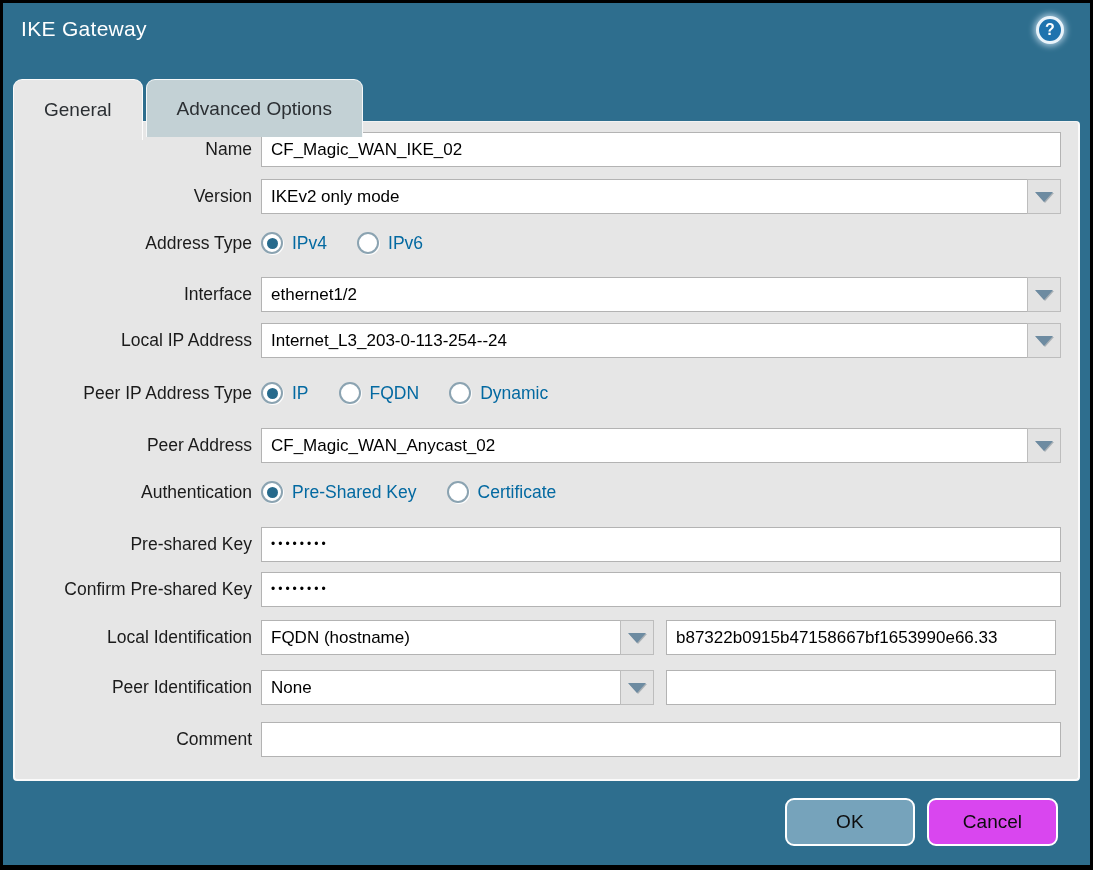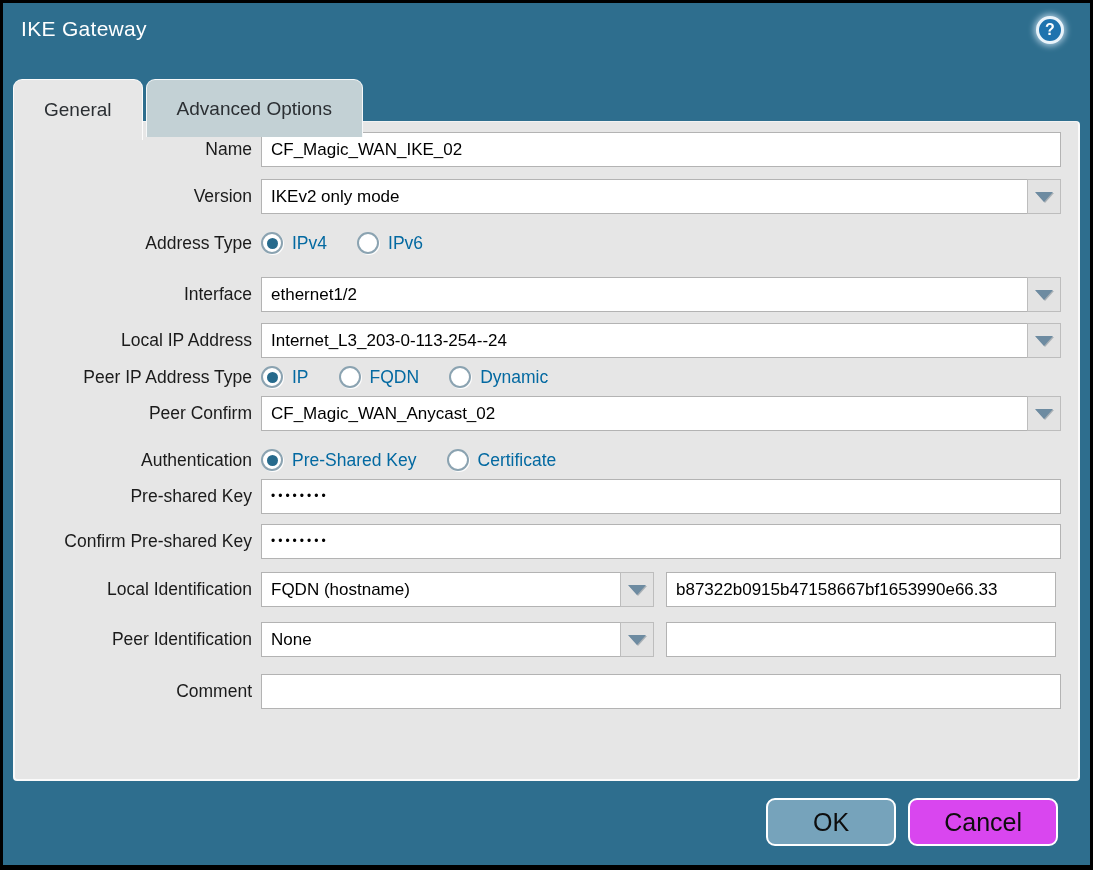--- a/index.html
+++ b/index.html
@@ -52,21 +52,21 @@
 
   .row { display:flex; align-items:center; }
   .row .label {
     width:245px; flex:0 0 245px;
     text-align:right; padding-right:9px;
     font-size:17.5px; color:#1b1b1b; white-space:nowrap;
   }
   .controls { display:flex; align-items:center; height:100%; }
 
   .mt10{margin-top:10px}.mt12{margin-top:12px}.mt14{margin-top:14px}
-  .mt19{margin-top:19px}.mt11{margin-top:11px}.mt20{margin-top:4px}
+  .mt19{margin-top:19px}.mt11{margin-top:11px}.mt20{margin-top:20px}
   .mt13{margin-top:13px}.mt15{margin-top:15px}.mt17{margin-top:17px}
   .h35{height:35px}.h30{height:30px}
 
   .text-input {
     height:35px; background:#fff;
     border:1px solid #b3b3b3;
     display:flex; align-items:center;
     padding:0 9px; font-size:17px; color:#000;
     white-space:nowrap; overflow:hidden; cursor:text;
   }
@@ -105,21 +105,21 @@
   .radio-label { font-size:17.5px; color:#0369a1; margin-left:9px; }
 
   
   .footer-buttons {
     position:absolute; right:32px; bottom:19px;
     display:flex; gap:12px;
   }
   .btn {
     height:48px; min-width:130px; padding:0 34px;
     border:2px solid #ffffff; border-radius:9px;
-    font-size:25px; color:#0d0d0d;
+    font-size:19px; color:#0d0d0d;
     display:flex; align-items:center; justify-content:center;
     cursor:pointer;
   }
   .btn-ok { background:#76a3bb; }
   .btn-cancel { background:#d946ef; }
 </style>
 </head>
 <body>
 
 <div class="frame">
@@ -213,21 +213,21 @@
           <span class="radio-label">FQDN</span>
         </div>
         <div class="radio-opt">
           <span class="radio"></span>
           <span class="radio-label">Dynamic</span>
         </div>
       </div>
     </div>
 
     <div class="row h35 mt20">
-      <div class="label">Peer Confirm</div>
+      <div class="label">Peer Address</div>
       <div class="controls">
         <div class="combo w800">
           <div class="text-input combo-flex">CF_Magic_WAN_Anycast_02</div>
           <div class="dd-btn">
             <span class="dd-arrow"></span>
           </div>
         </div>
       </div>
     </div>
 

